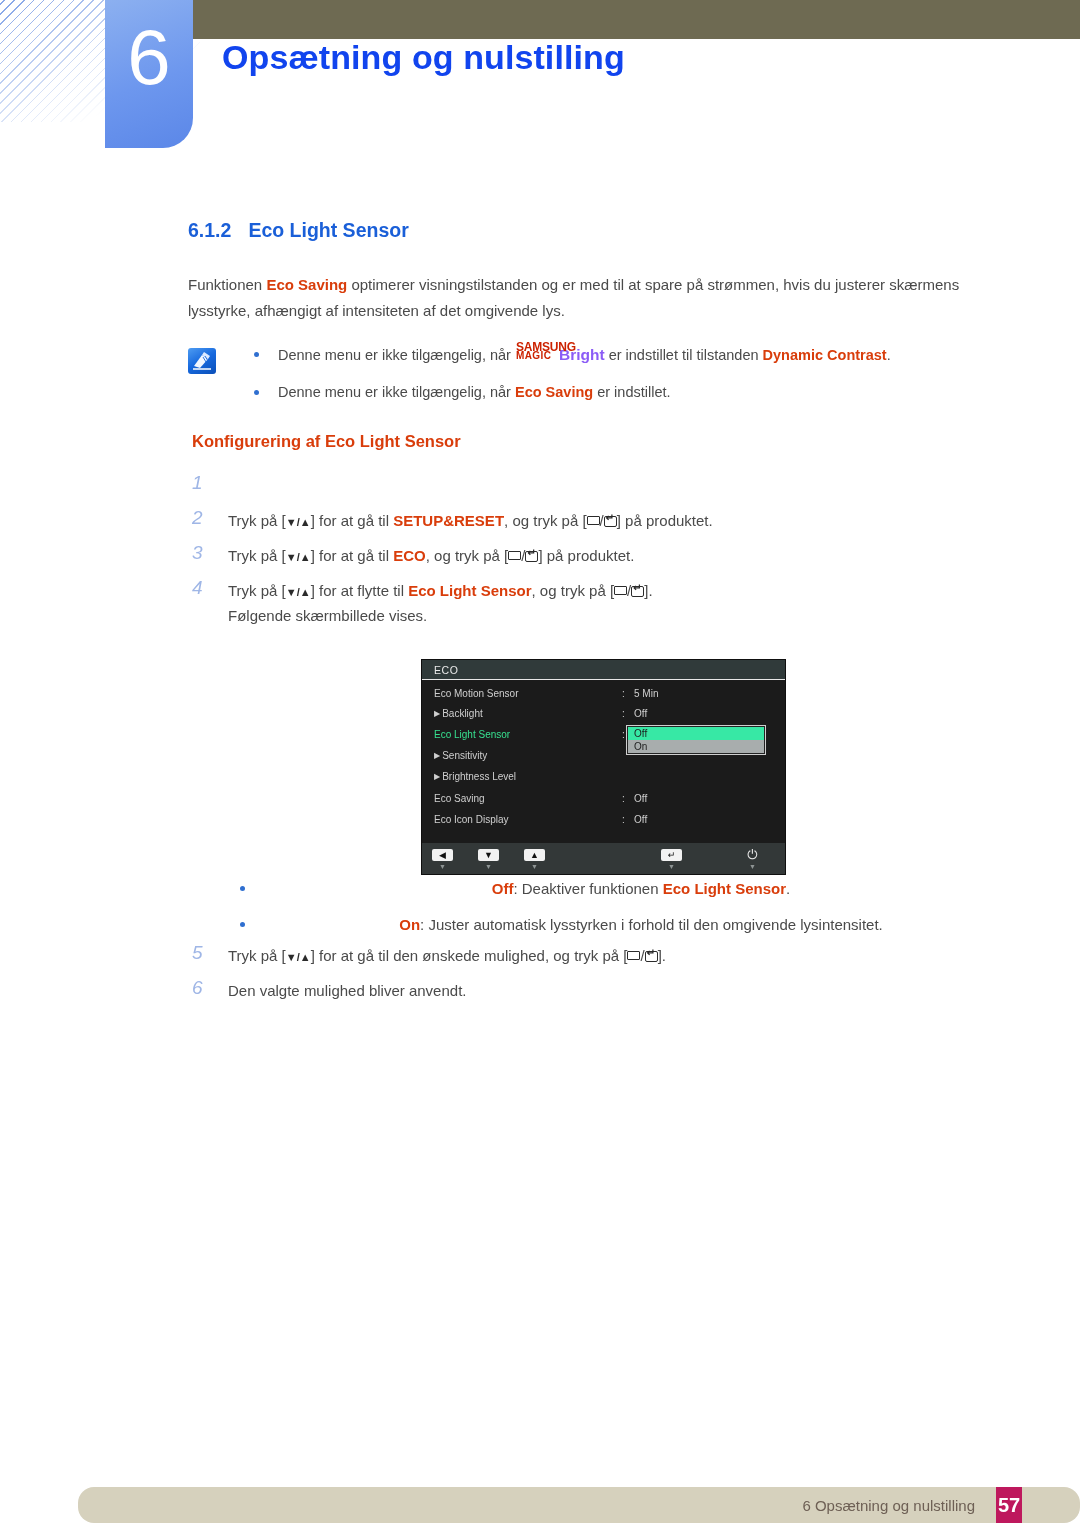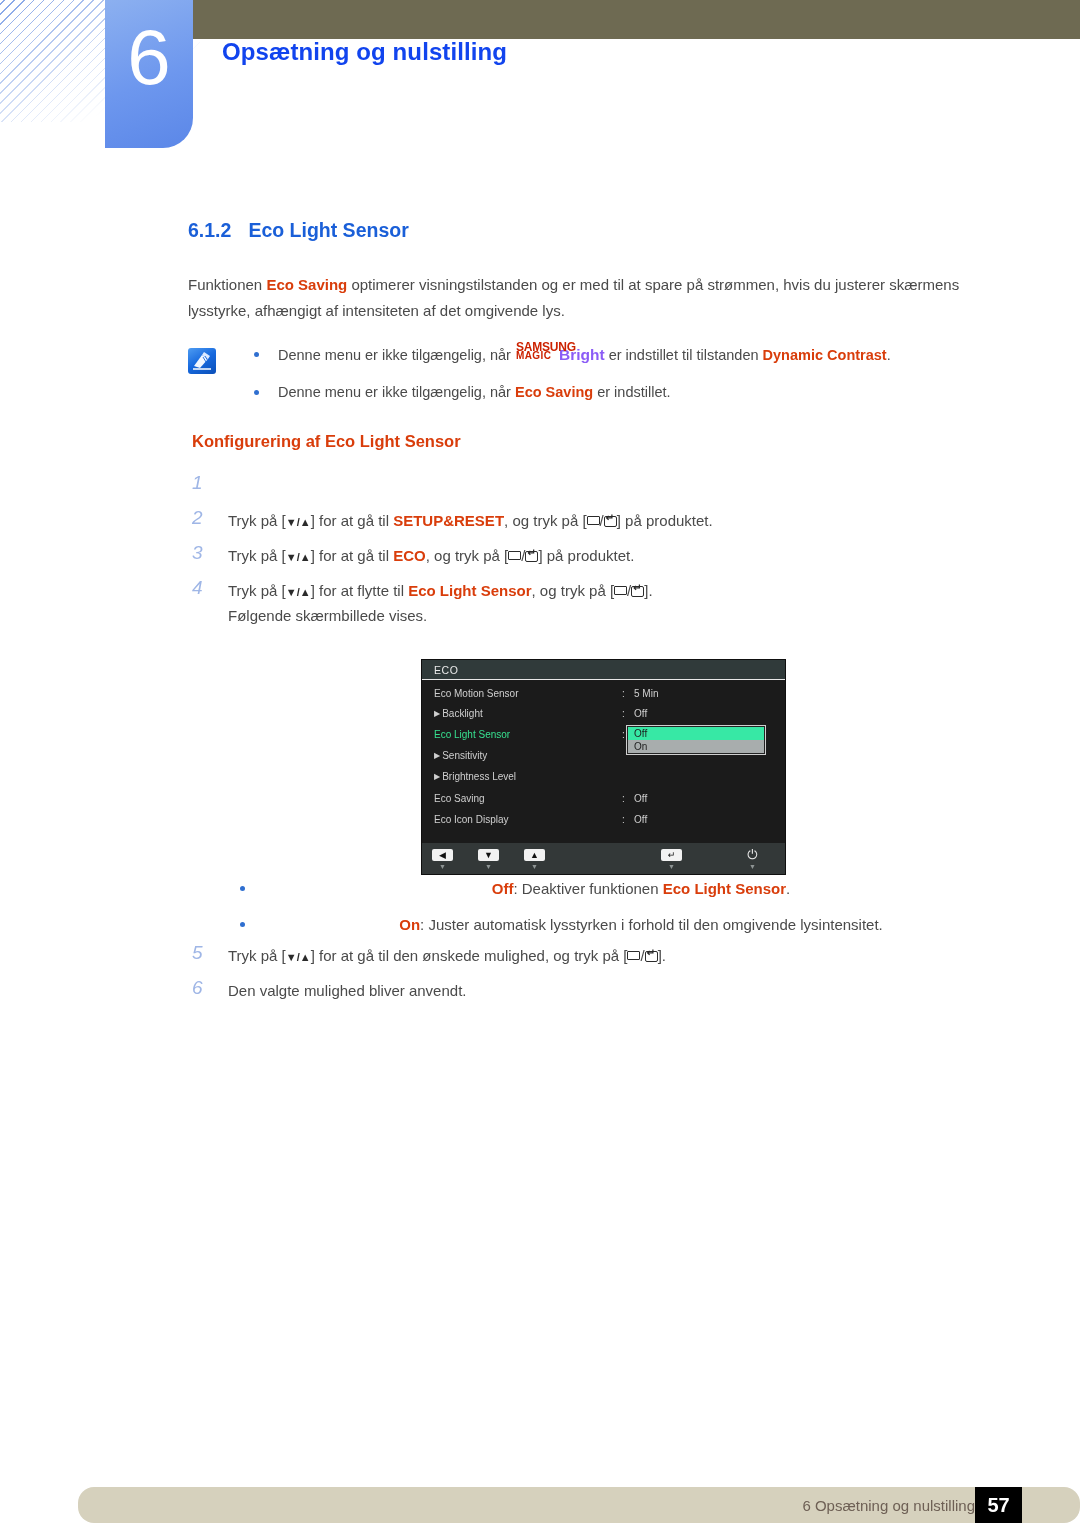--- a/index.html
+++ b/index.html
@@ -34,21 +34,21 @@
     border-bottom-right-radius:30px;
   }
   .chapnum-box span {
     position:absolute; left:0; top:18px; width:100%;
     text-align:center; color:#ffffff;
     font-size:78px; font-weight:400; line-height:1;
     font-family:"Liberation Sans", sans-serif;
   }
   .chapter-title {
     position:absolute; left:222px; top:38px;
-    font-size:24px; font-weight:bold; color:#1144ee;
+    font-size:34px; font-weight:bold; color:#1144ee;
     letter-spacing:0.1px;
   }
 
   .sec-head {
     position:absolute; left:188px; top:219px;
     font-size:19.5px; font-weight:bold; color:#1a5fd8;
   }
   .sec-head .num { margin-right:17px; }
 
   .para {
@@ -192,22 +192,22 @@
 
   .steps2 { position:absolute; left:188px; top:944px; width:830px; }
 
   
   .footer { position:absolute; left:78px; top:1487px; width:1002px; height:36px; background:#d6d1bd;border-radius:16px; }
   .footer-text {
     position:absolute; right:105px; top:10px;
     font-size:15px; color:#6e6055;
   }
   .footer-page {
-    position:absolute; right:58px; top:0; width:47px; height:36px;
-    background:#000000;
+    position:absolute; right:58px; top:0; width:26px; height:36px;
+    background:#be185d;
   }
   .footer-page span {
     display:block; text-align:center; color:#ffffff;
     font-size:20px; font-weight:bold; line-height:36px;
   }
 </style>
 </head>
 <body>
 
 <div class="header">

